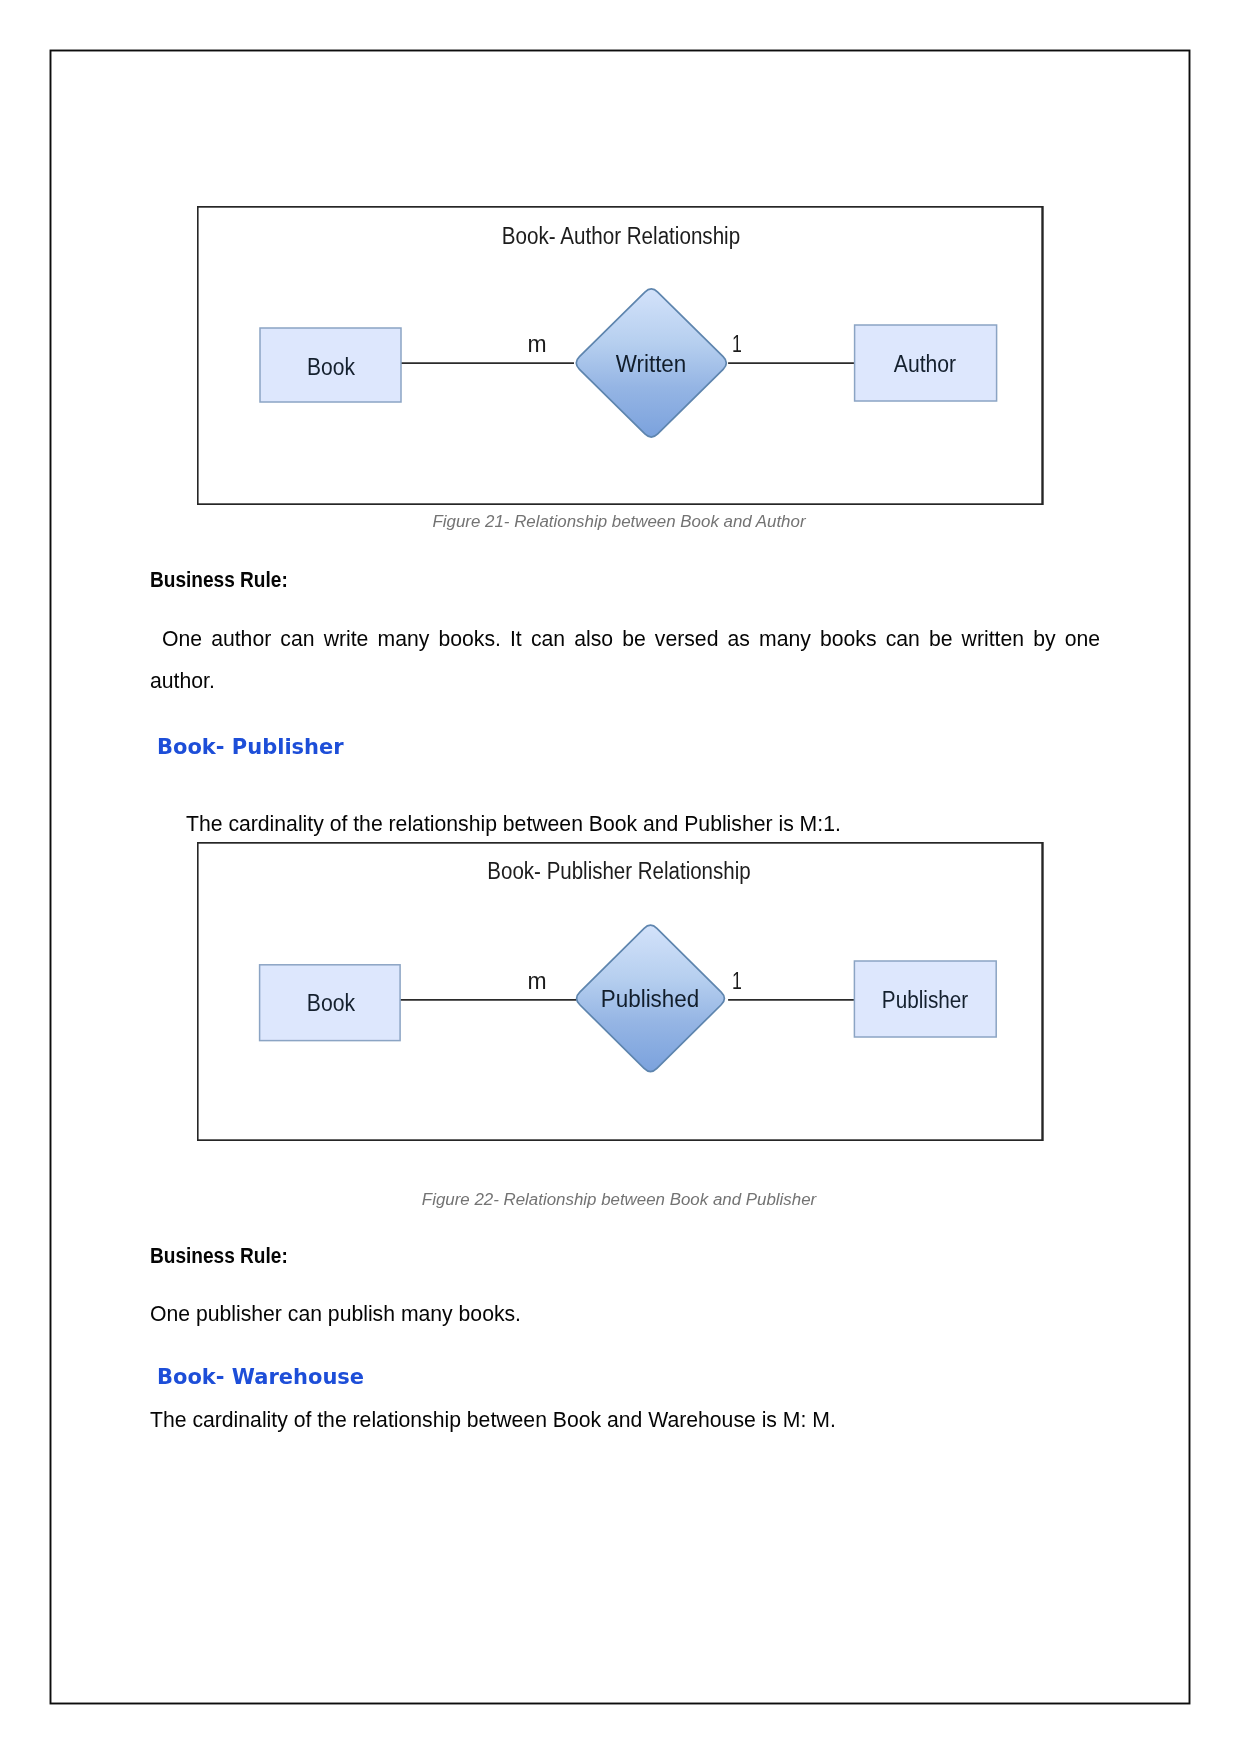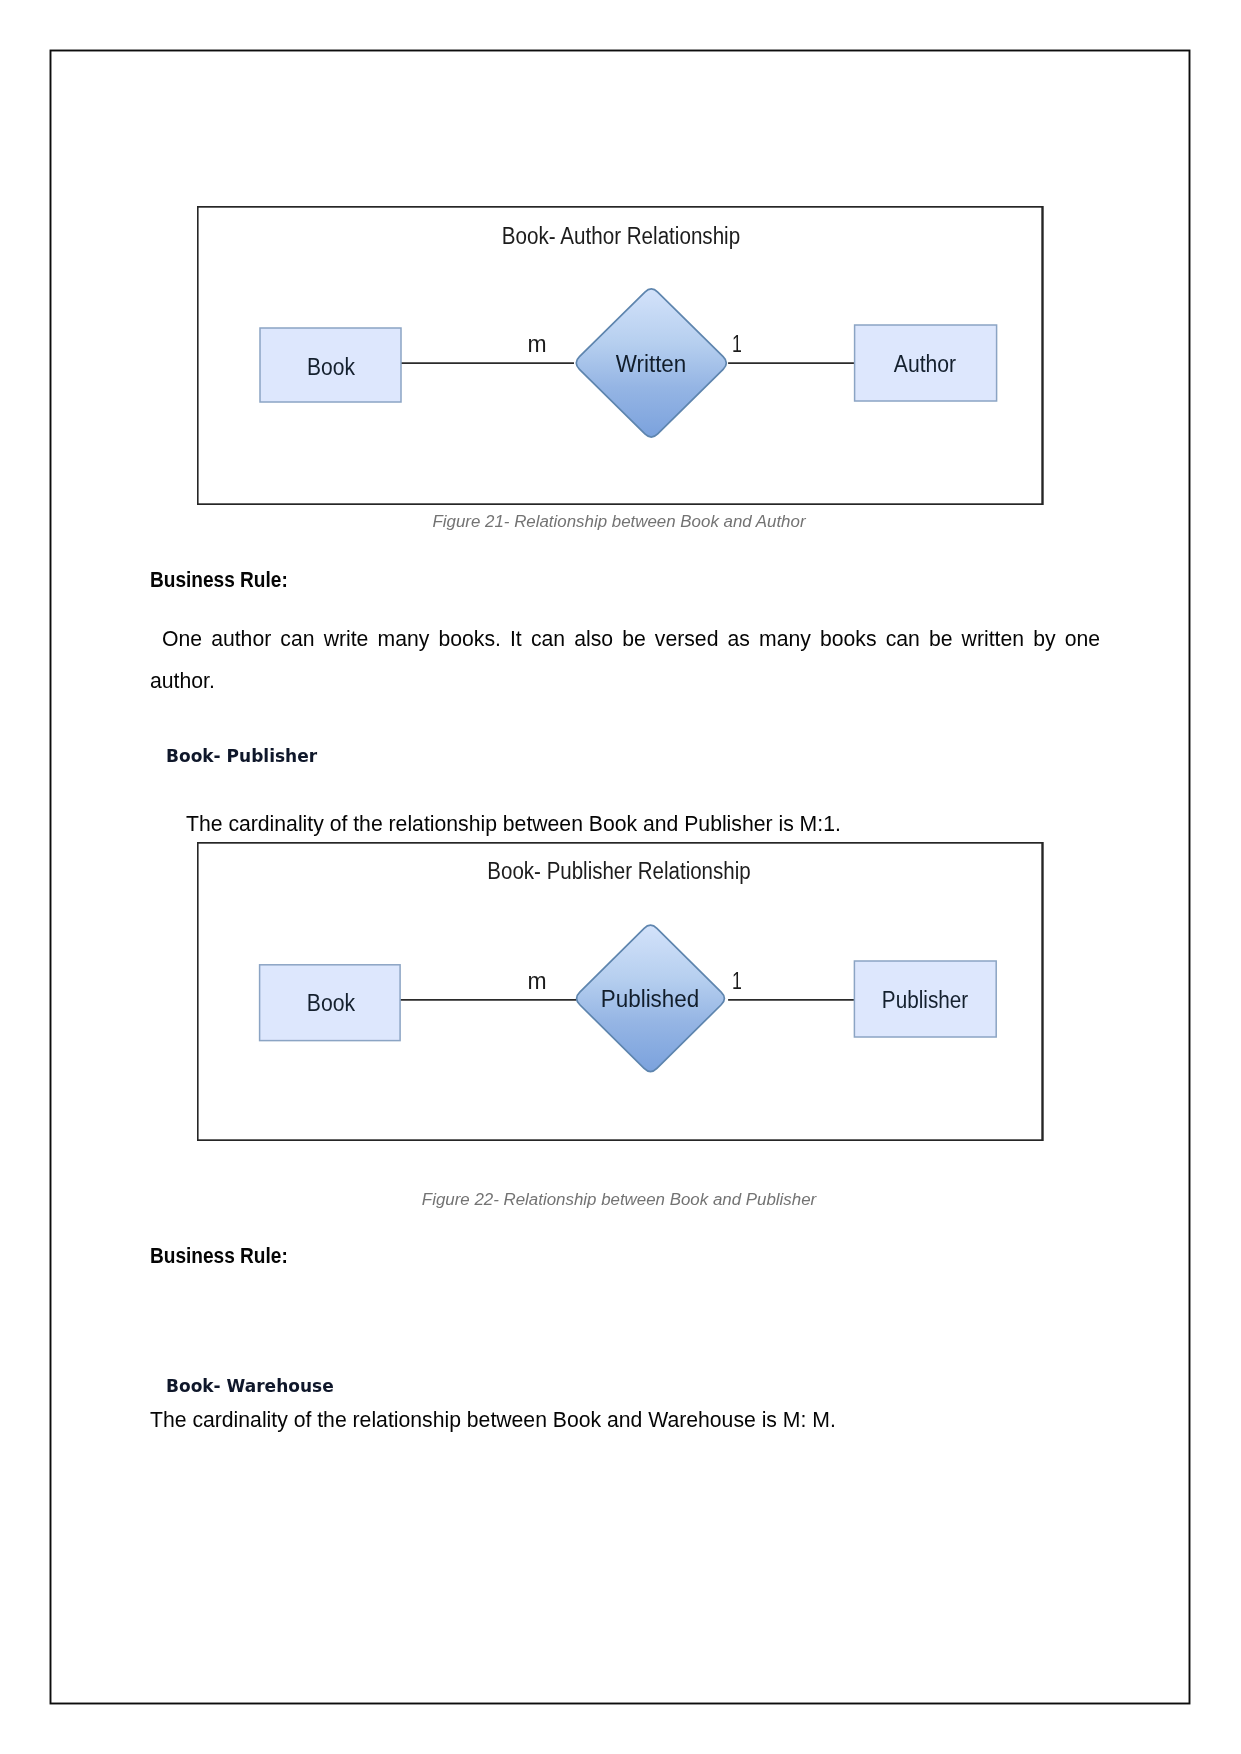--- a/index.html
+++ b/index.html
@@ -28,22 +28,22 @@
   }
   .para {
     position:absolute; color:#050505; font-size:21.2px; line-height:24px; white-space:pre;
   }
   .para.j { white-space:normal; text-align:justify; text-align-last:justify; }
   .bold {
     font-weight:bold; display:inline-block;
     transform:scaleX(0.90); transform-origin:left center;
   }
   .hd {
-    position:absolute; margin:16px; font-family:"DejaVu Sans", sans-serif; font-weight:bold;
-    font-size:17px; line-height:28px; color:#0f172a; white-space:pre;
+    position:absolute; margin:7px; font-family:"DejaVu Sans", sans-serif; font-weight:bold;
+    font-size:21px; line-height:28px; color:#1d4ed8; white-space:pre;
   }
 </style>
 </head>
 <body>
 
 <div id="doc">
 <svg id="page-border" width="1241" height="1754">
   <rect x="50.5" y="50.5" width="1139" height="1653" fill="none" stroke="#0d0d0d" stroke-width="1.9"></rect>
 </svg>
 
@@ -102,17 +102,18 @@
 <div class="dtxt" style="left:134.3px;top:160.90px;--sx:0.9211;color:#14202e;">Book</div>
 <div class="dtxt" style="left:728.3px;top:157.90px;--sx:0.9007;color:#14202e;">Publisher</div>
 <div class="dtxt" style="left:452.8px;top:157.10px;--sx:0.9750;color:#111d2b;">Published</div>
 <div class="dtxt" style="left:339.75px;top:138.80px;--sx:0.9964;color:#1b1b1b;">m</div>
 <div class="dtxt" style="left:539.85px;top:138.50px;--sx:0.7700;color:#1b1b1b;">1</div>
 </div>
 
 <div class="caption" style="left:150px;top:1190px;width:938px;">Figure 22- Relationship between Book and Publisher</div>
 
 <div class="para bold" style="left:150px;top:1244px;">Business Rule:</div>
+<div class="para" style="left:150px;top:1302px;">One publisher can publish many books.</div>
 
 <div class="hd" style="left:150px;top:1356px;">Book- Warehouse</div>
 <div class="para" style="left:150px;top:1408px;">The cardinality of the relationship between Book and Warehouse is M: M.</div>
 
 </div>
 
 </body></html>

